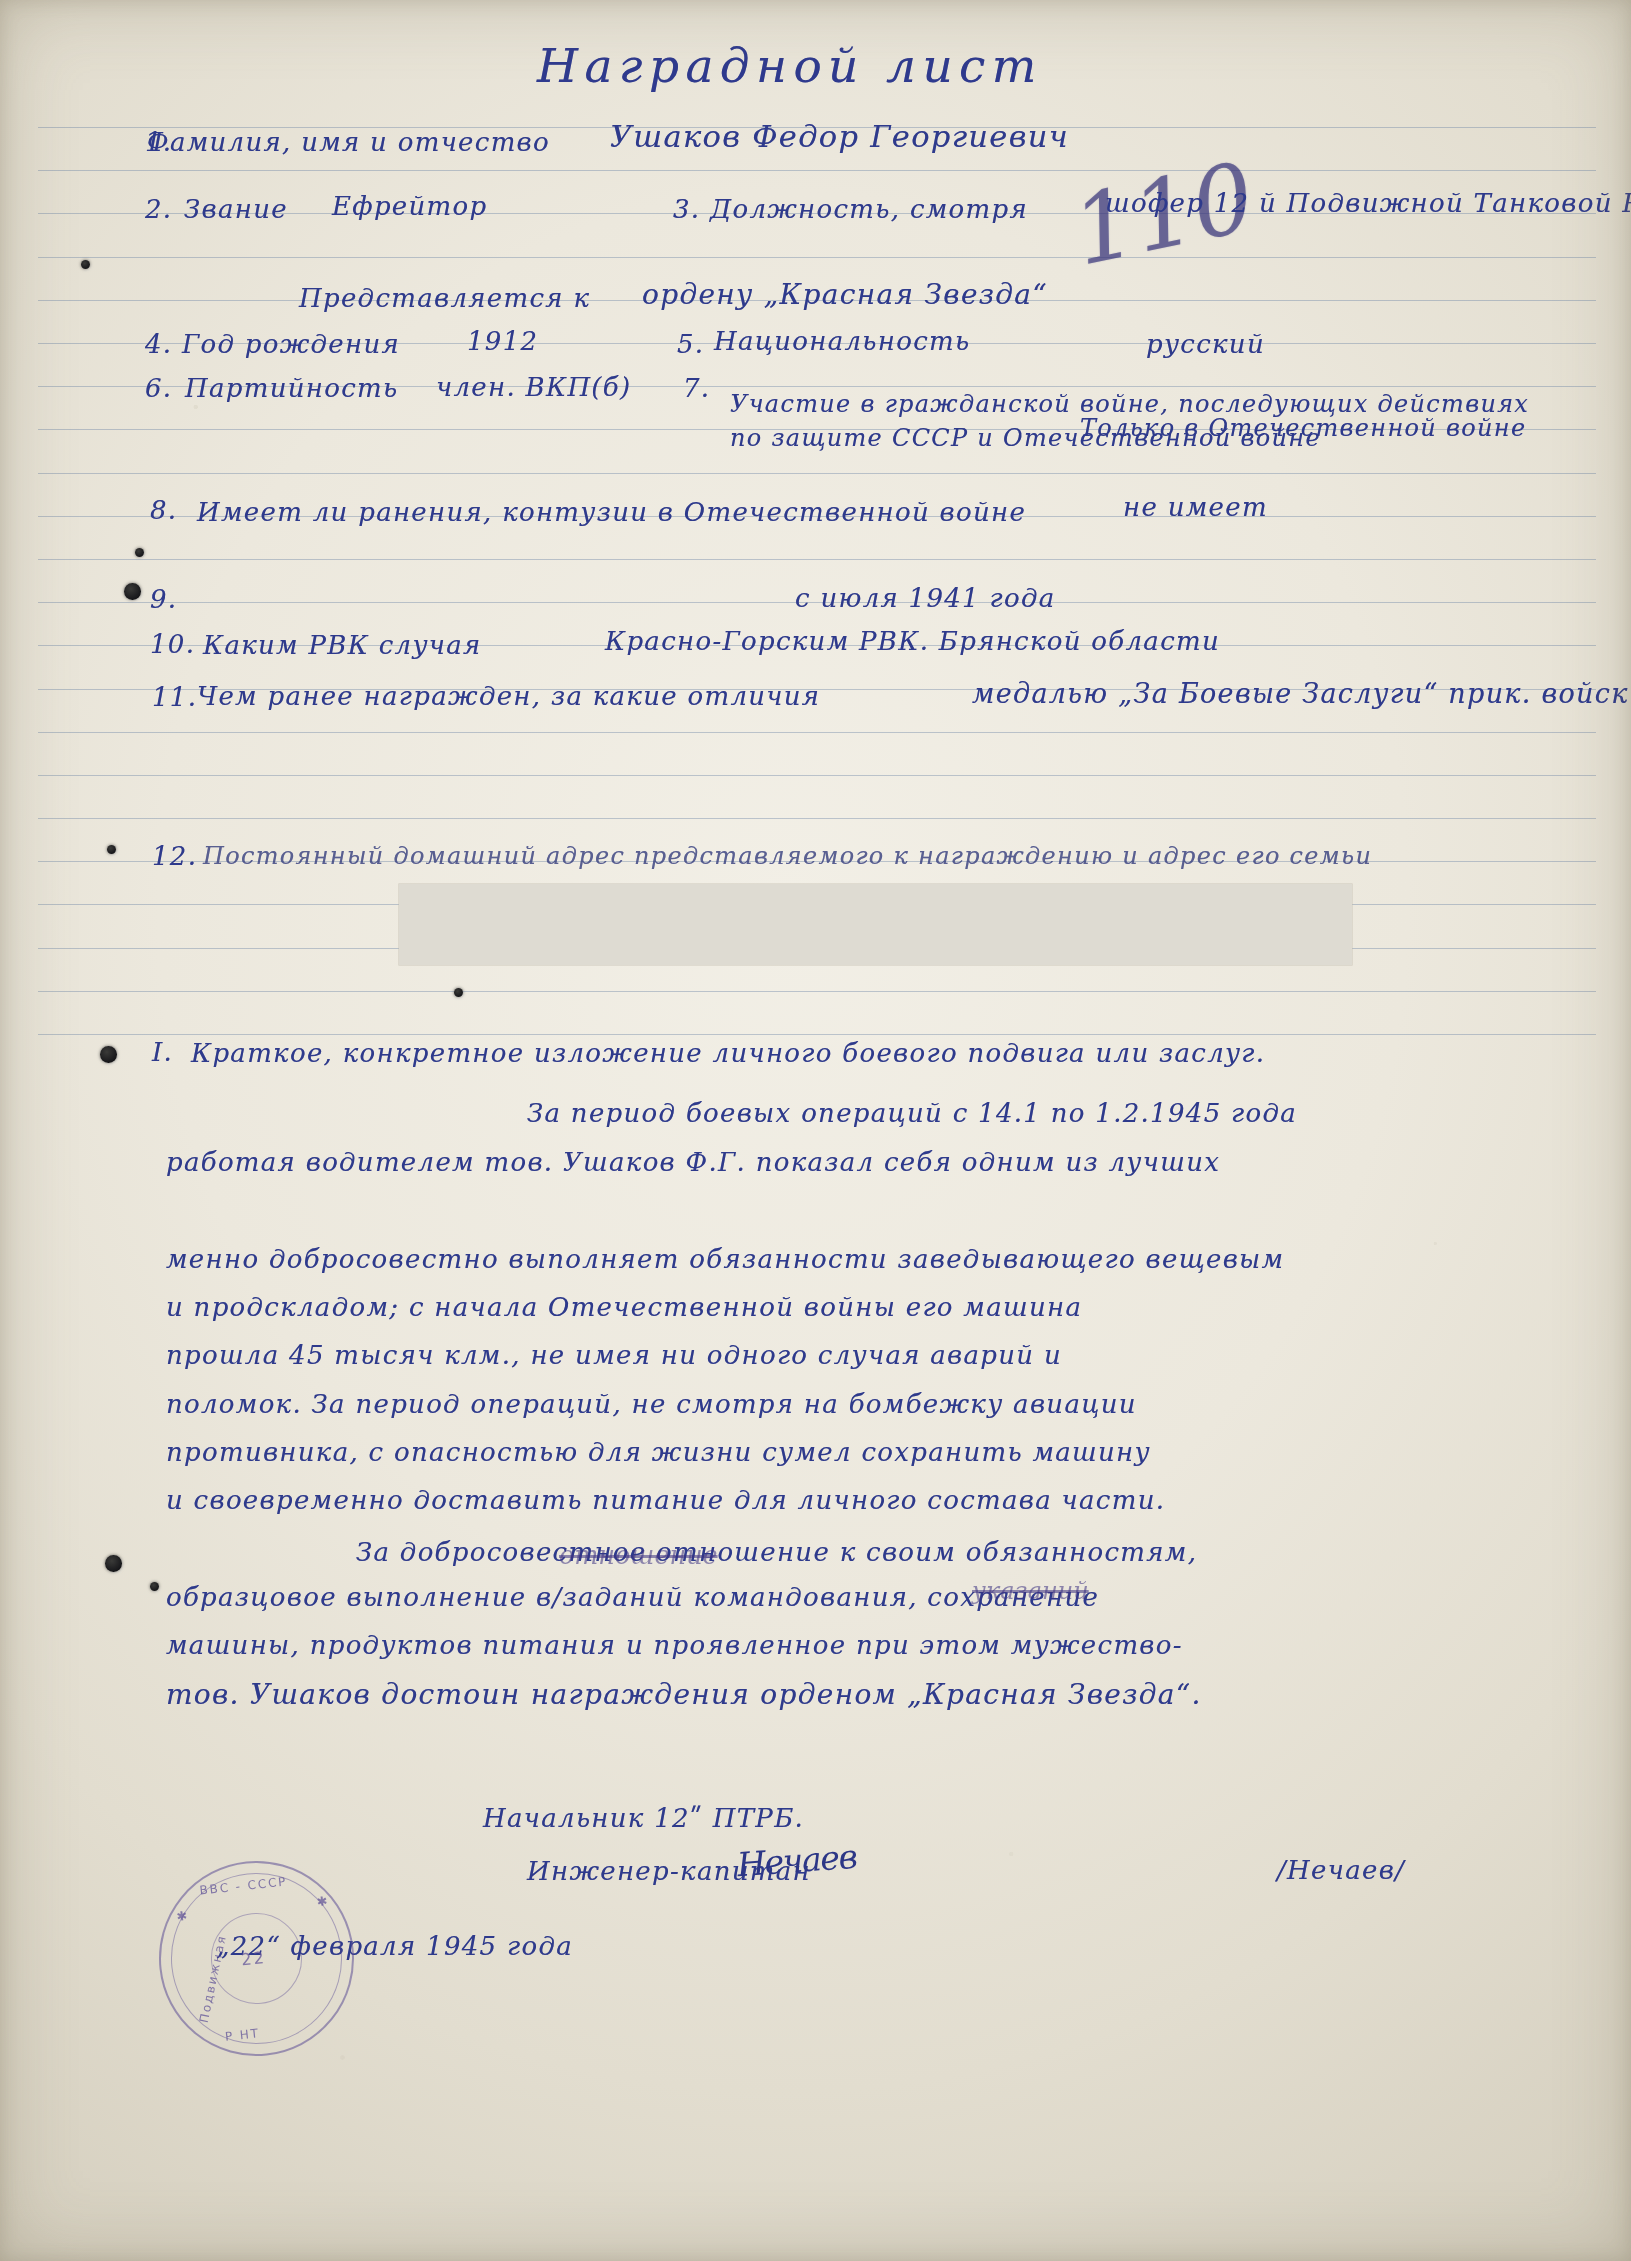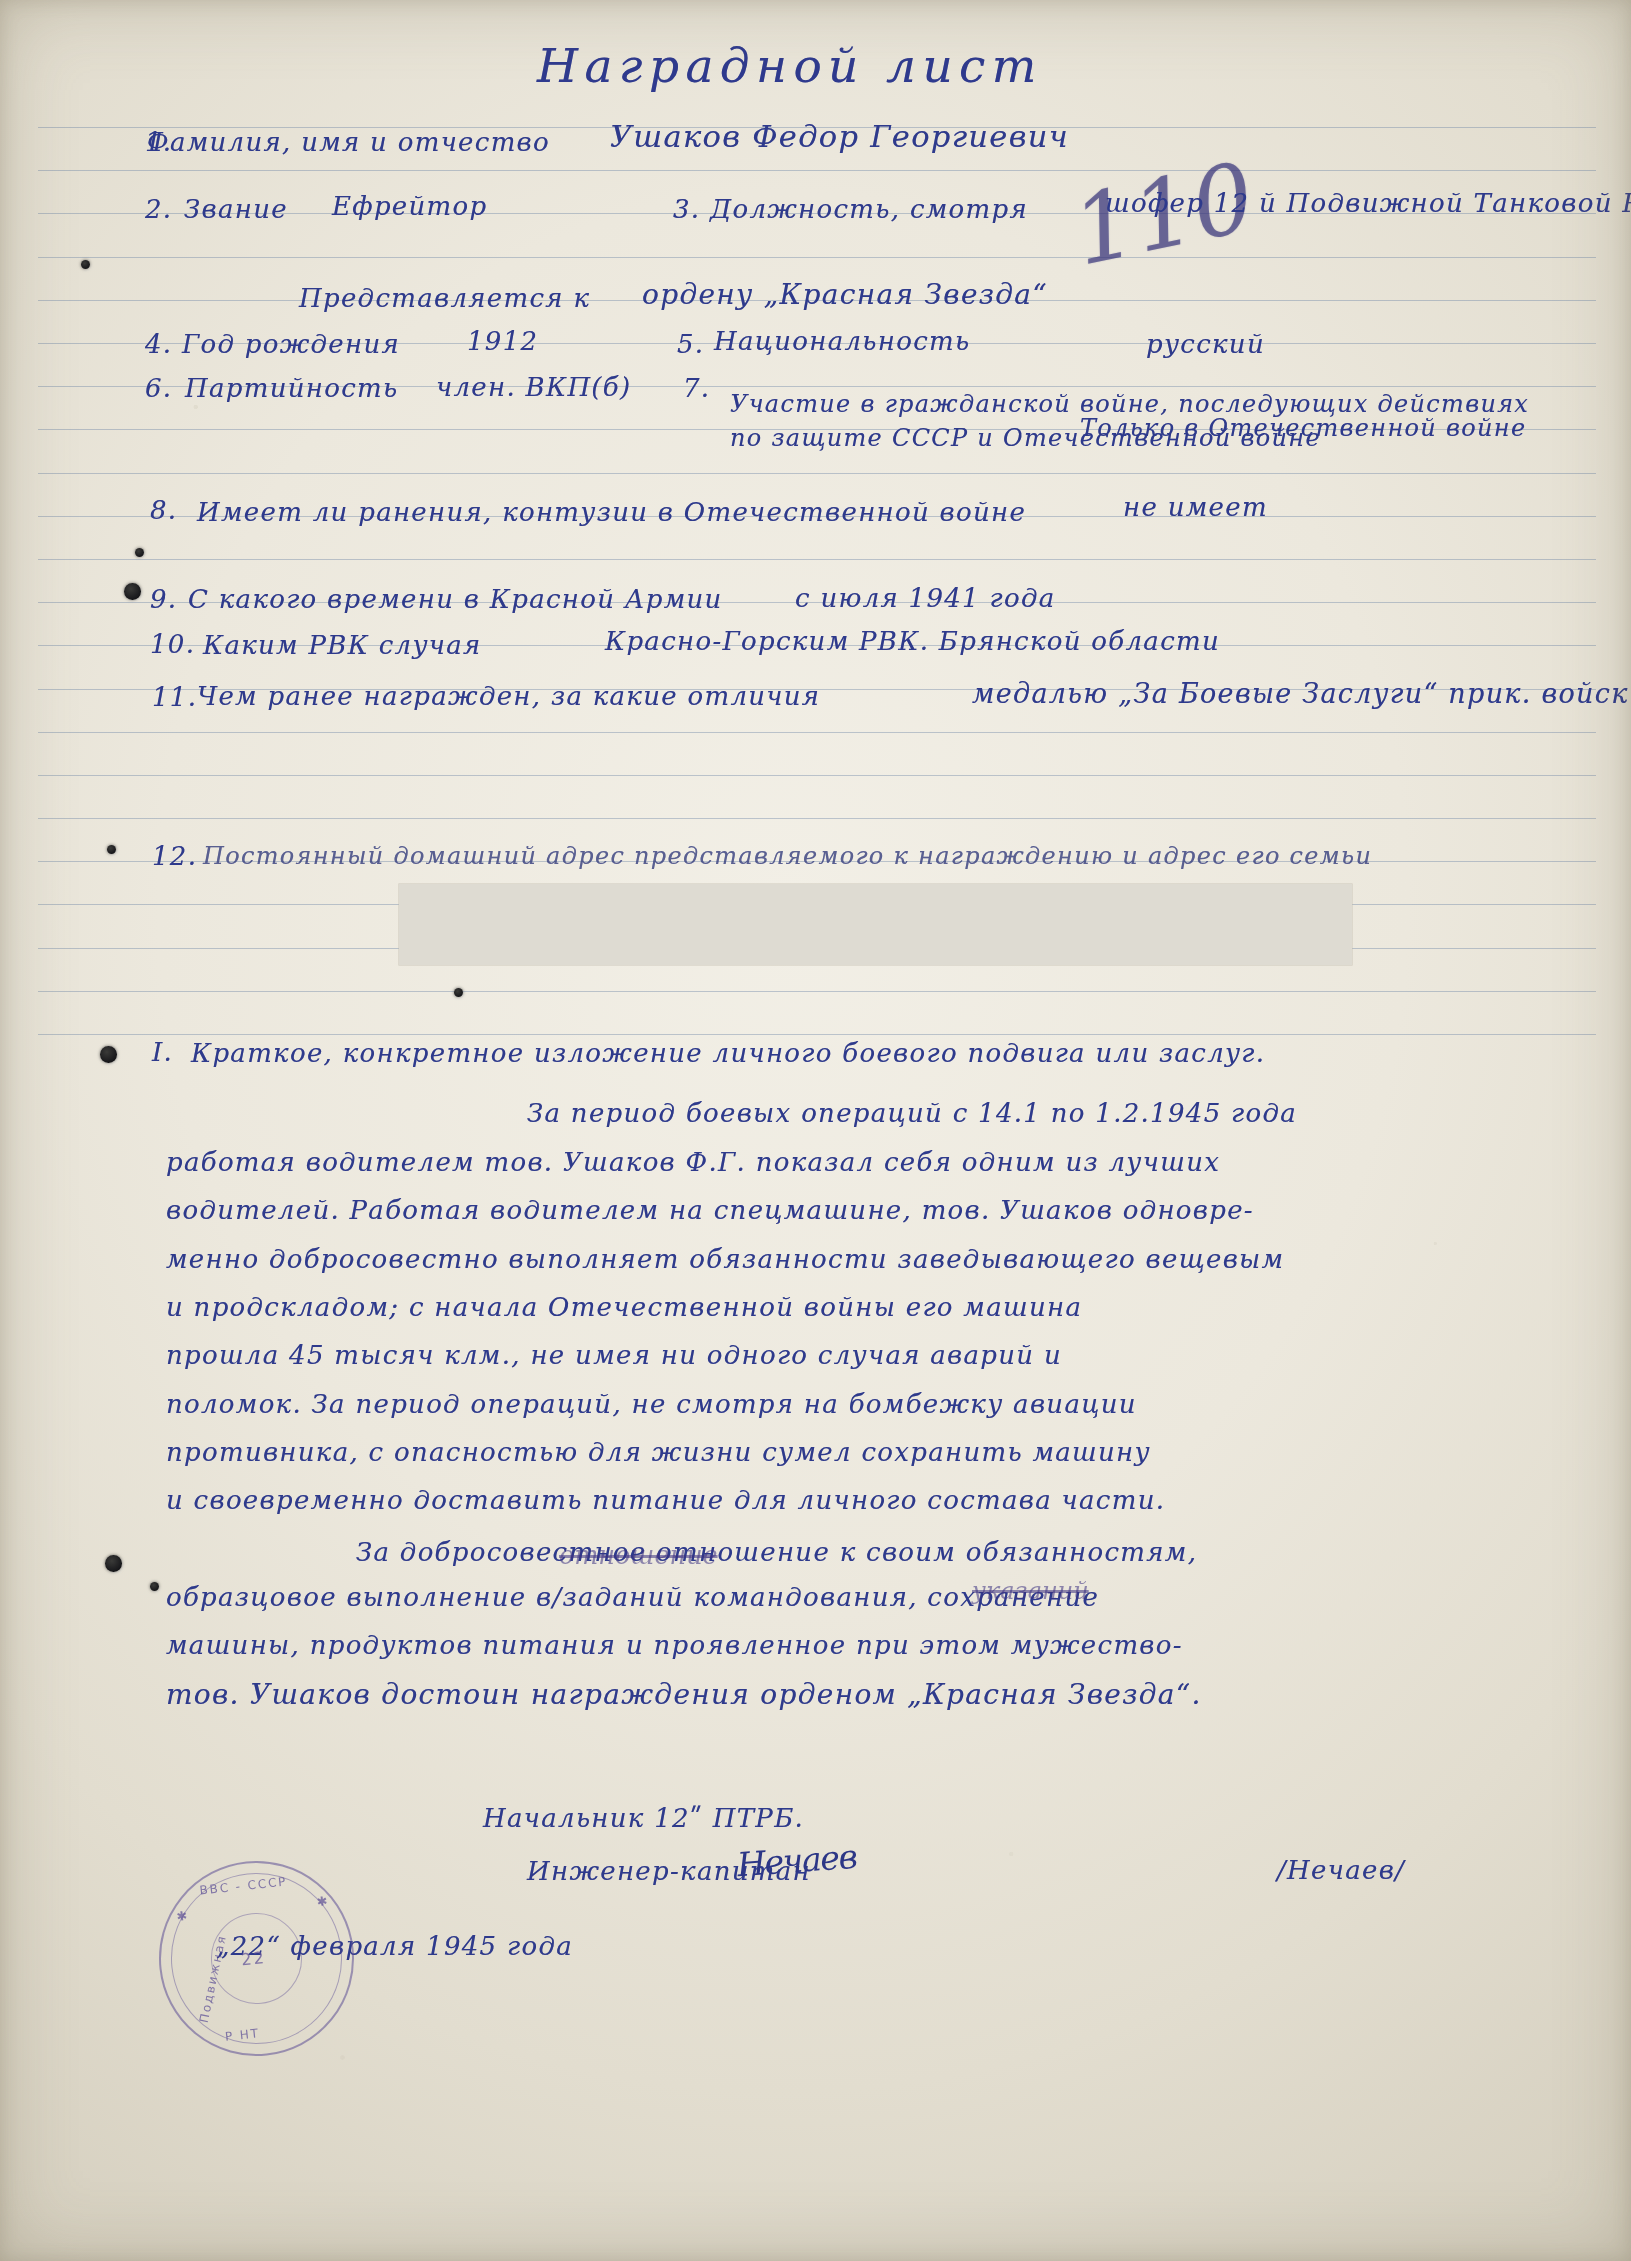--- a/index.html
+++ b/index.html
@@ -222,41 +222,39 @@
   <div class="hand h-lg" style="left:436px; top:372px;">член. ВКП(б)</div>
   <div class="hand h-lg" style="left:683px; top:373px;">7.</div>
   <div class="hand h-md" style="left:730px; top:375px; width:826px; white-space:normal; line-height:1.42;margin-top:12px;">Участие в гражданской войне, последующих действиях по защите СССР и Отечественной войне</div>
   <div class="hand h-md" style="left:1080px; top:414px;">Только в Отечественной войне</div>
 
   <div class="hand h-lg" style="left:150px; top:495px;">8.</div>
   <div class="hand h-lg" style="left:197px; top:497px;">Имеет ли ранения, контузии в Отечественной войне</div>
   <div class="hand h-lg" style="left:1123px; top:492px;">не имеет</div>
 
   <div class="hand h-lg" style="left:150px; top:584px;">9.</div>
-  <div class="hand h-lg" style="left:188px; top:584px;">С какого времени в Красной Армии</div>
   <div class="hand h-lg" style="left:795px; top:583px;">с июля 1941 года</div>
 
   <div class="hand h-lg" style="left:150px; top:629px;">10.</div>
   <div class="hand h-lg" style="left:203px; top:630px;">Каким РВК случая</div>
   <div class="hand h-lg" style="left:605px; top:626px;">Красно-Горским РВК. Брянской области</div>
 
   <div class="hand h-lg" style="left:152px; top:682px;">11.</div>
   <div class="hand h-lg" style="left:197px; top:681px;">Чем ранее награжден, за какие отличия</div>
   <div class="hand h-lg" style="left:972px; top:678px; font-size:27px;">медалью „За Боевые Заслуги“ прик. войск. 70 Армии № 079/н от 4.8.43 г.</div>
 
   <div class="hand h-lg" style="left:152px; top:841px;">12.</div>
   <div class="hand h-md" style="left:203px; top:842px; color:#39417f; opacity:.82;">Постоянный домашний адрес представляемого к награждению и адрес его семьи</div>
   <div class="redaction" style="left:399px; top:884px; width:953px; height:81px;"></div>
 
   <div class="hand h-lg" style="left:152px; top:1037px;">I.</div>
   <div class="hand h-lg" style="left:191px; top:1038px;">Краткое, конкретное изложение личного боевого подвига или заслуг.</div>
 
   <div class="hand h-lg" style="left:527px; top:1098px;">За период боевых операций с 14.1 по 1.2.1945 года</div>
   <div class="hand h-lg" style="left:166px; top:1147px;">работая водителем тов. Ушаков Ф.Г. показал себя одним из лучших</div>
-  <div class="hand h-lg" style="left:166px; top:1195px;">водителей. Работая водителем на спецмашине, тов. Ушаков одновре-</div>
   <div class="hand h-lg" style="left:166px; top:1244px;">менно добросовестно выполняет обязанности заведывающего вещевым</div>
   <div class="hand h-lg" style="left:166px; top:1292px;">и продскладом; с начала Отечественной войны его машина</div>
   <div class="hand h-lg" style="left:166px; top:1340px;">прошла 45 тысяч клм., не имея ни одного случая аварий и</div>
   <div class="hand h-lg" style="left:166px; top:1389px;">поломок. За период операций, не смотря на бомбежку авиации</div>
   <div class="hand h-lg" style="left:166px; top:1437px;">противника, с опасностью для жизни сумел сохранить машину</div>
   <div class="hand h-lg" style="left:166px; top:1485px;">и своевременно доставить питание для личного состава части.</div>
   <div class="hand h-lg" style="left:166px; top:1582px;">образцовое выполнение в/заданий командования, сохранение</div>
   <div class="hand h-lg" style="left:356px; top:1537px;">За добросовестное отношение к своим обязанностям,</div>
   <div class="hand h-lg" style="left:166px; top:1630px;">машины, продуктов питания и проявленное при этом мужество-</div>
   <div class="hand h-lg" style="left:166px; top:1678px; font-size:28px;">тов. Ушаков достоин награждения орденом „Красная Звезда“.</div>

